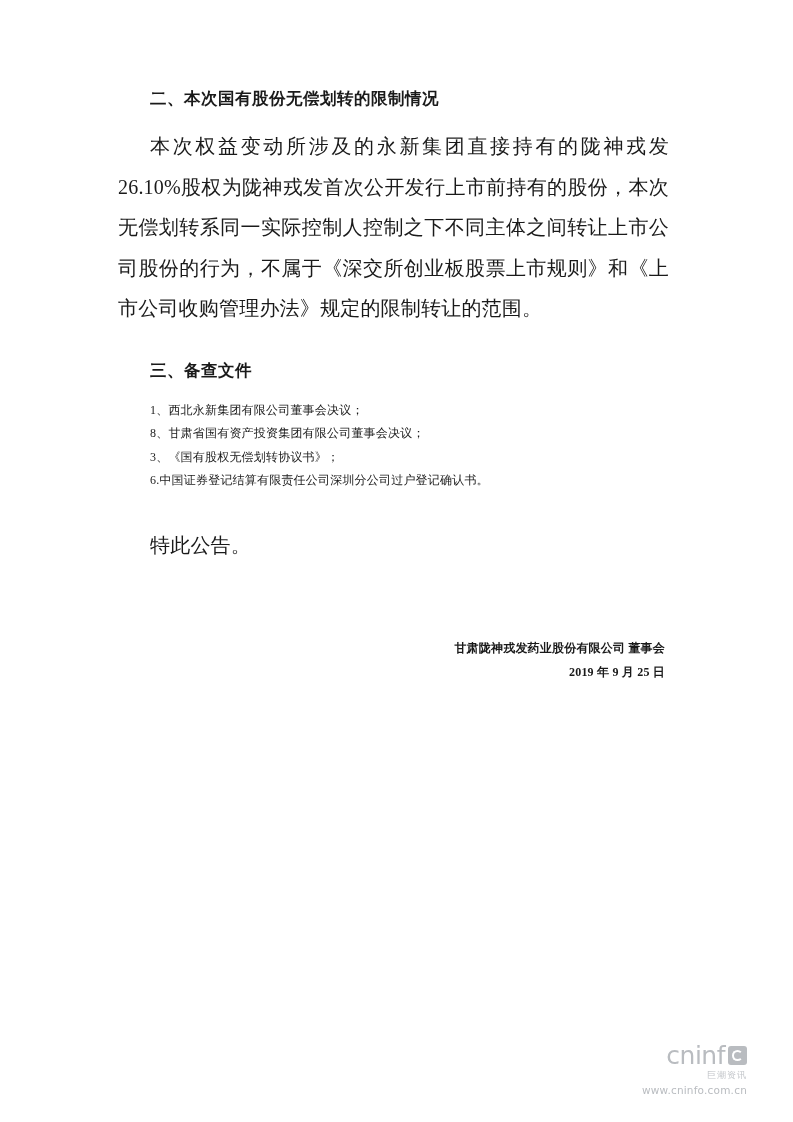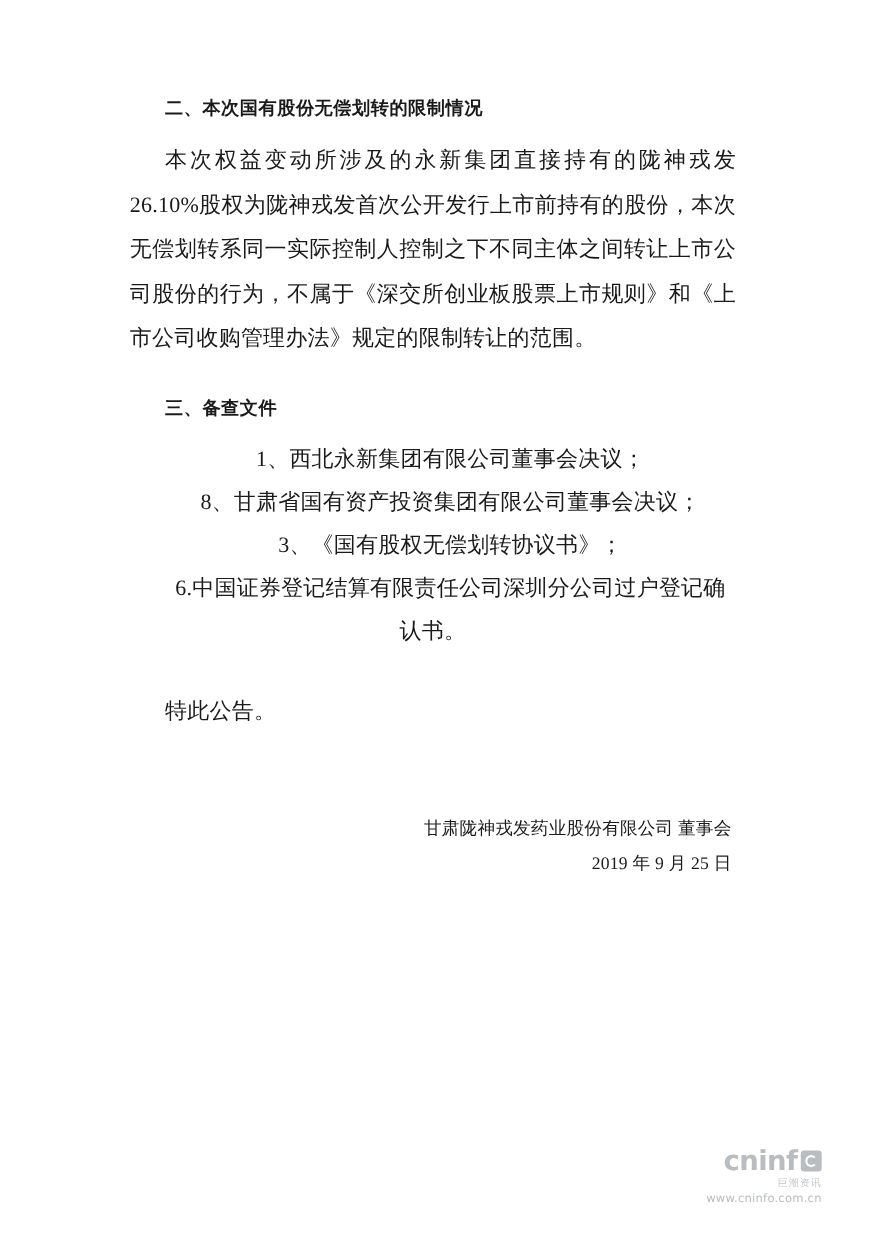--- a/index.html
+++ b/index.html
@@ -37,61 +37,61 @@
     line-height: 2.02;
     margin: 0 0 4px 0;
     text-indent: 32px;
     text-align: justify;
     text-justify: inter-ideograph;
     letter-spacing: 0.2px;
   }
   .spacer-md { height: 26px; }
   .spacer-lg { height: 34px; }
   .list-item {
-    font-size: 20px;
+    font-size: 12px;
     line-height: 1.95;
     margin: 0;
     text-indent: 32px;
     letter-spacing: 0.2px;
-    text-align: center;
   }
   .notice-line {
     font-size: 20px;
     line-height: 1.9;
     margin: 0;
     text-indent: 32px;
     letter-spacing: 0.2px;
   }
   .signature-block {
     margin-top: 72px;
     text-align: right;
     padding-right: 4px;
   }
   .signature-line {
-    font-size: 16px;
+    font-size: 12px;
     line-height: 2.0;
     letter-spacing: 0.2px;
+    font-weight: bold;
   }
   .footer-logo {
     position: absolute;
     right: 46px;
     bottom: 26px;
     text-align: right;
     user-select: none;
   }
   .logo-main {
     display: flex;
     align-items: center;
     justify-content: flex-end;
     gap: 3px;
   }
   .logo-word {
     font-family: "DejaVu Sans", sans-serif;
     font-size: 25px;
-    font-weight: bold;
+    font-weight: normal;
     color: #b9bcc0;
     letter-spacing: -0.5px;
     line-height: 1;
     text-align: right;
   }
   .logo-mark {
     width: 19px;
     height: 19px;
     background: #b9bcc0;
     border-radius: 3px;

